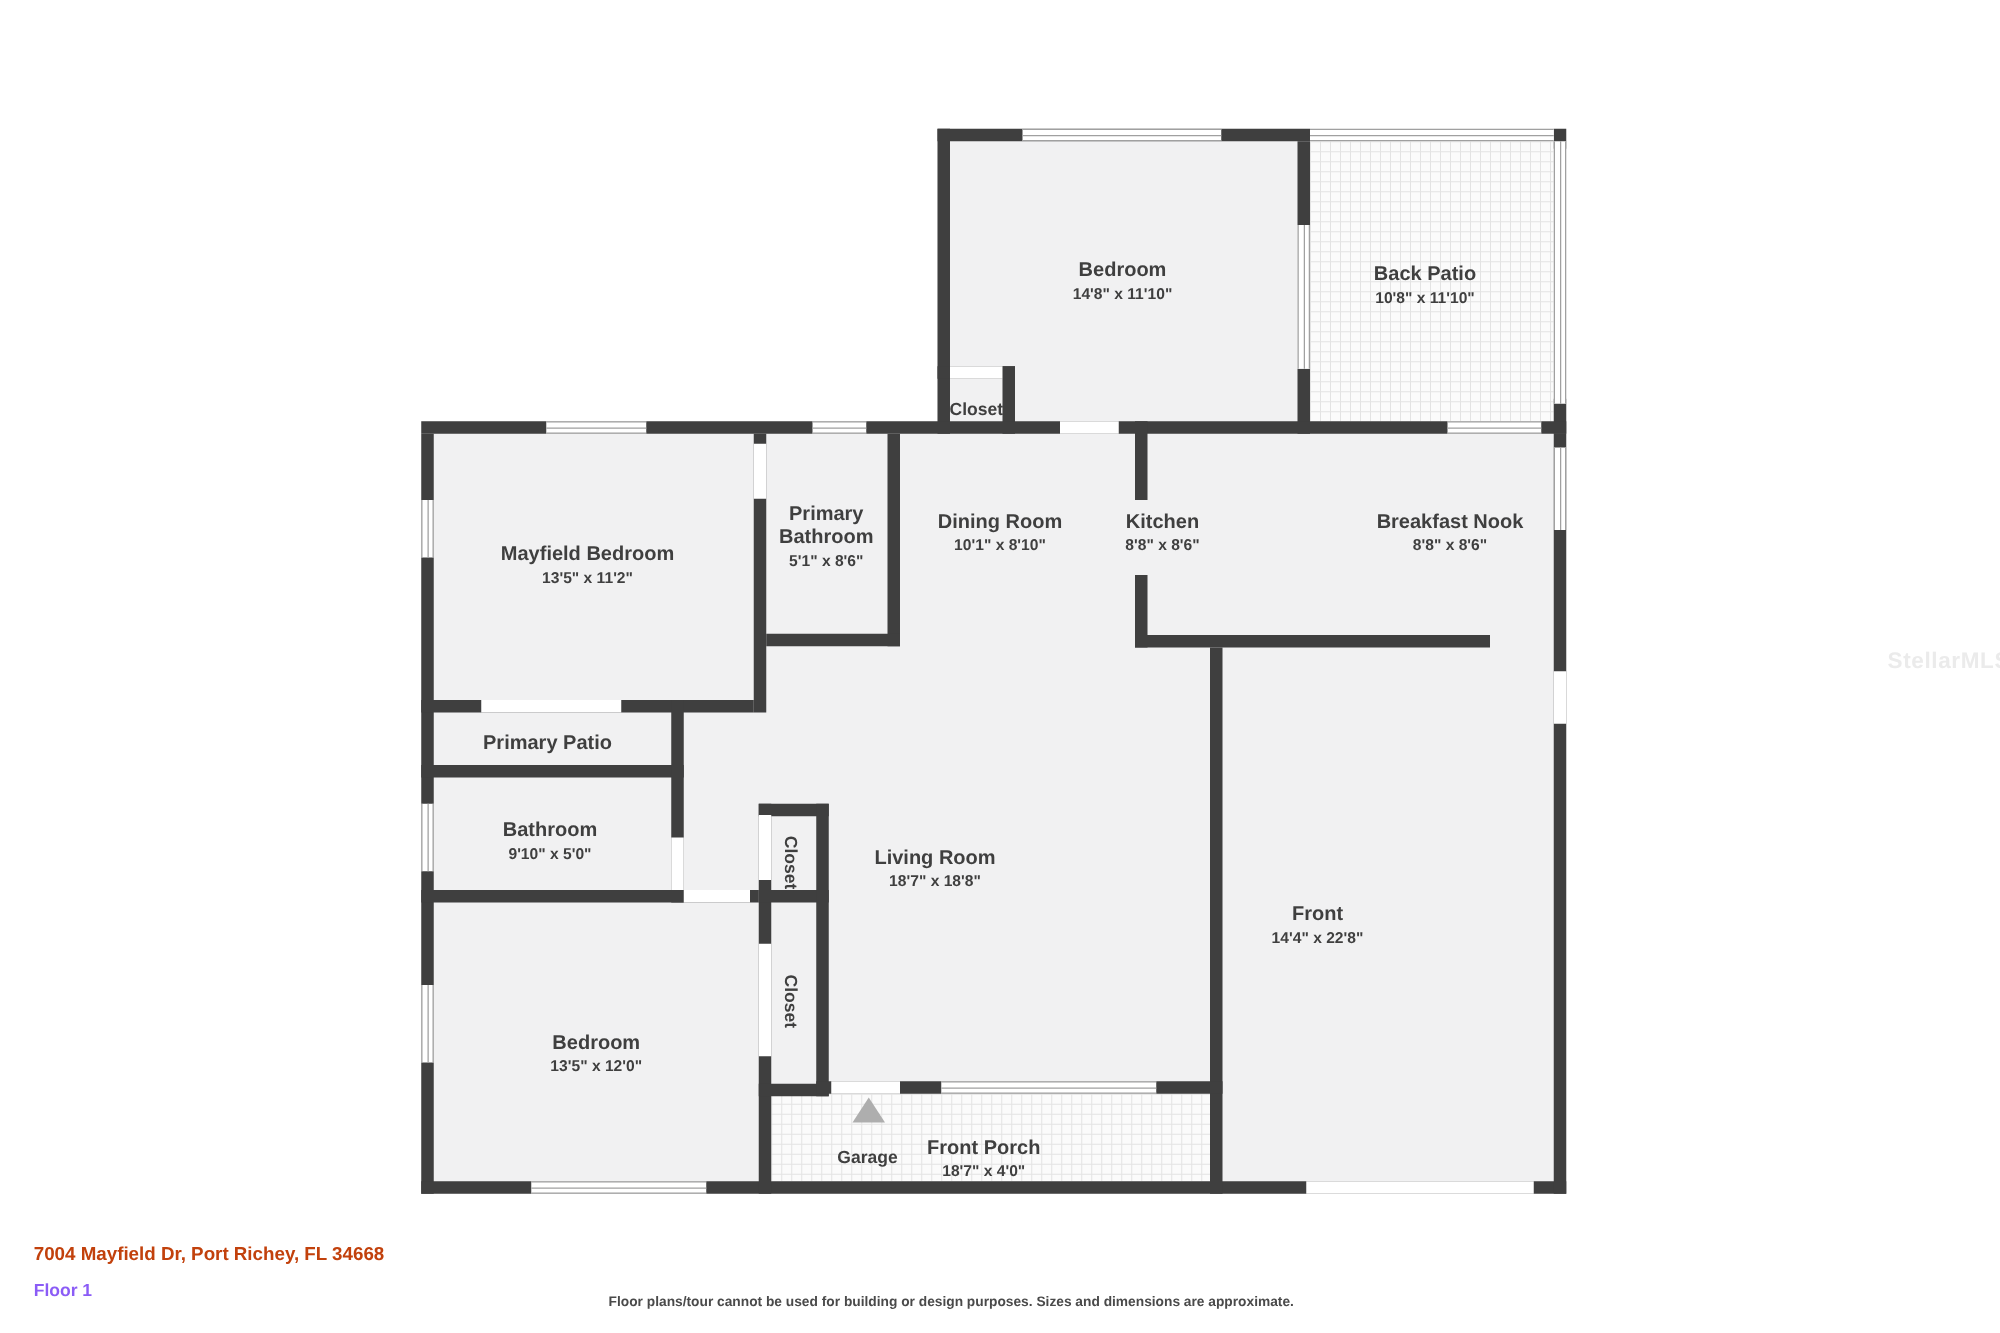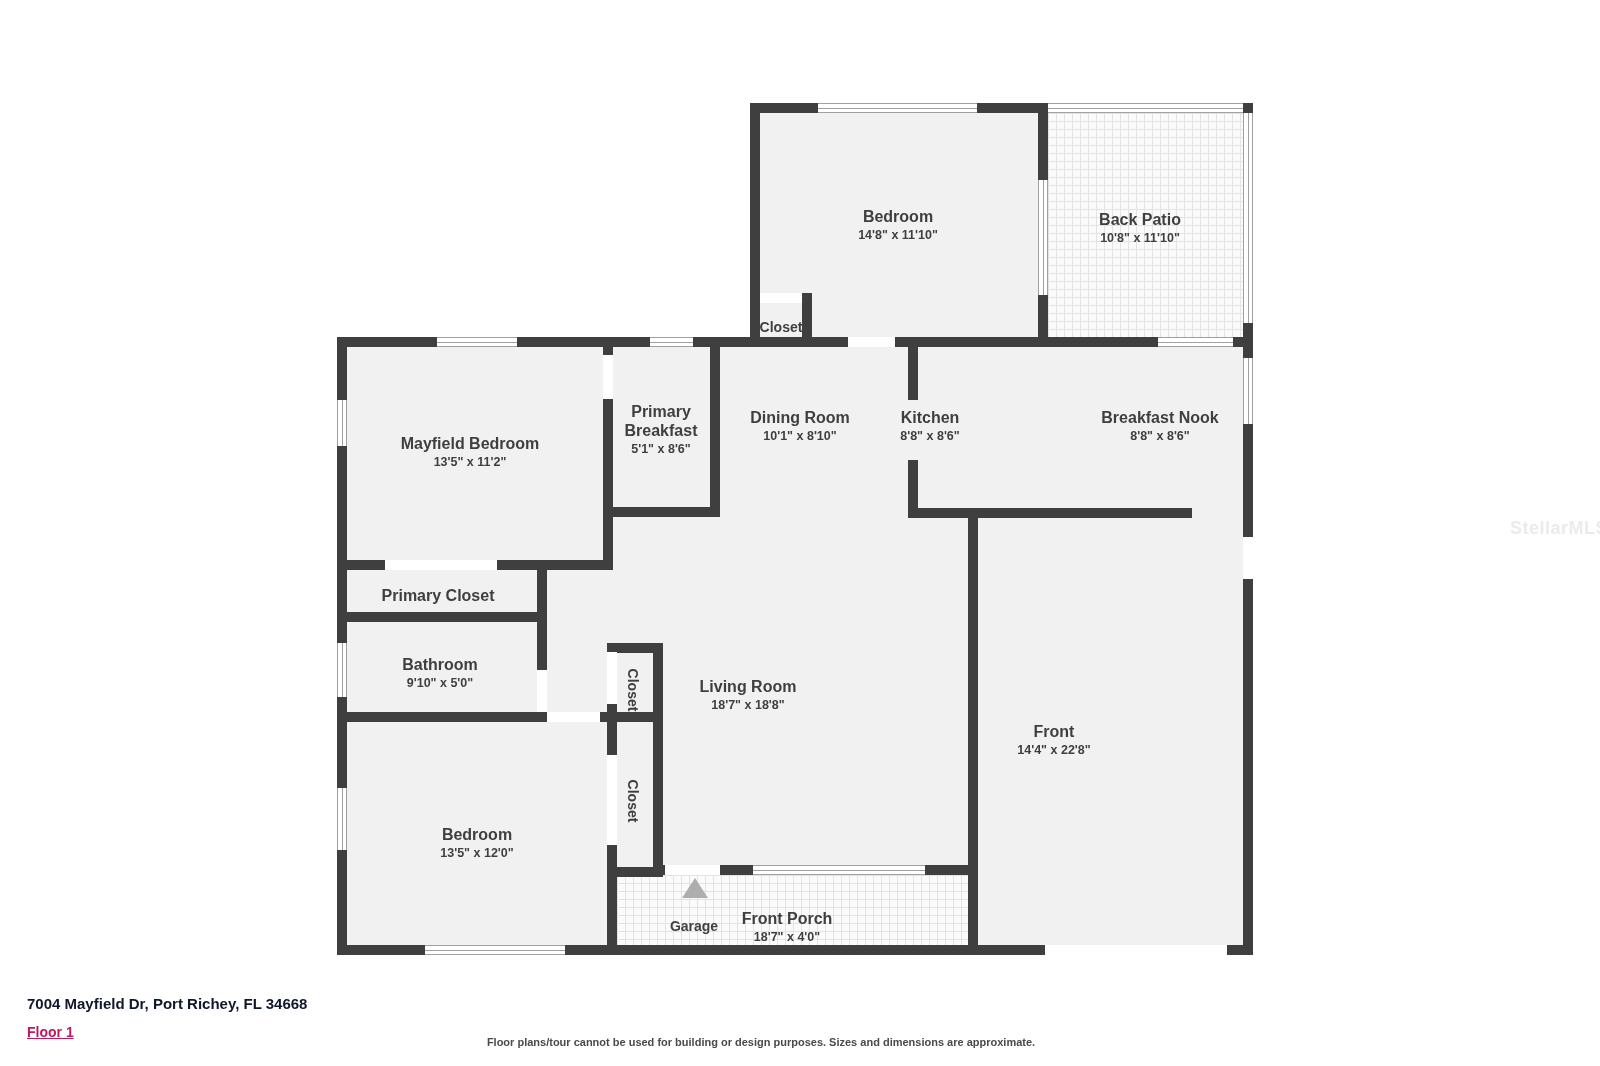--- a/index.html
+++ b/index.html
@@ -18,22 +18,22 @@
   .win-v::after{content:"";position:absolute;top:0;bottom:0;left:50%;width:1px;margin-left:-0.5px;background:#a0a0a0;}
   .label{position:absolute;transform:translate(-50%,-50%);display:flex;flex-direction:column;
          align-items:center;color:#3f3f3f;font-weight:700;text-align:center;white-space:nowrap;z-index:6;}
   .name{font-size:16px;line-height:1.18;margin-top:12px;}
   .dims{font-size:12.5px;margin-top:1px;}
   .small .name{font-size:14px;}
   .wrap .name{white-space:normal;width:112px;}
   .vert .name{writing-mode:vertical-rl;font-size:14px;}
   .tri{position:absolute;width:0;height:0;border-left:13px solid transparent;
        border-right:13px solid transparent;border-bottom:20px solid #aeaeae;z-index:6;}
-  .footer-address{position:absolute;left:27px;top:995px;font-size:15px;font-weight:700;color:#0f172a;}
-  .footer-floor{position:absolute;left:27px;top:1024px;font-size:14px;font-weight:700;color:#be185d;text-decoration:underline;}
+  .footer-address{position:absolute;left:27px;top:995px;font-size:15px;font-weight:700;color:#c2410c;}
+  .footer-floor{position:absolute;left:27px;top:1024px;font-size:14px;font-weight:700;color:#8b5cf6;}
   .disclaimer{position:absolute;left:761px;top:1036px;transform:translateX(-50%);
               font-size:11px;font-weight:700;color:#4a4a4a;white-space:nowrap;}
   .watermark{position:absolute;left:1510px;top:518px;font-size:18px;font-weight:700;
              color:#ebebeb;letter-spacing:.5px;}
   .z3{z-index:3}.z4{z-index:4}
 </style>
 </head>
 <body>
 
 <div id="canvas">
@@ -117,37 +117,37 @@
     <span class="dims">10'8" x 11'10"</span>
   </div>
   <div class="label small" style="left:781px;top:321px;">
     <span class="name">Closet</span>
   </div>
   <div class="label" style="left:470px;top:446px;">
     <span class="name">Mayfield Bedroom</span>
     <span class="dims">13'5" x 11'2"</span>
   </div>
   <div class="label wrap" style="left:661px;top:423px;">
-    <span class="name">Primary Breakfast</span>
+    <span class="name">Primary Bathroom</span>
     <span class="dims">5'1" x 8'6"</span>
   </div>
   <div class="label" style="left:800px;top:420px;">
     <span class="name">Dining Room</span>
     <span class="dims">10'1" x 8'10"</span>
   </div>
   <div class="label" style="left:930px;top:420px;">
     <span class="name">Kitchen</span>
     <span class="dims">8'8" x 8'6"</span>
   </div>
   <div class="label" style="left:1160px;top:420px;">
     <span class="name">Breakfast Nook</span>
     <span class="dims">8'8" x 8'6"</span>
   </div>
   <div class="label" style="left:438px;top:590px;">
-    <span class="name">Primary Closet</span>
+    <span class="name">Primary Patio</span>
   </div>
   <div class="label" style="left:440px;top:667px;">
     <span class="name">Bathroom</span>
     <span class="dims">9'10" x 5'0"</span>
   </div>
   <div class="label vert" style="left:633px;top:684px;">
     <span class="name">Closet</span>
   </div>
   <div class="label vert" style="left:633px;top:795px;">
     <span class="name">Closet</span>

